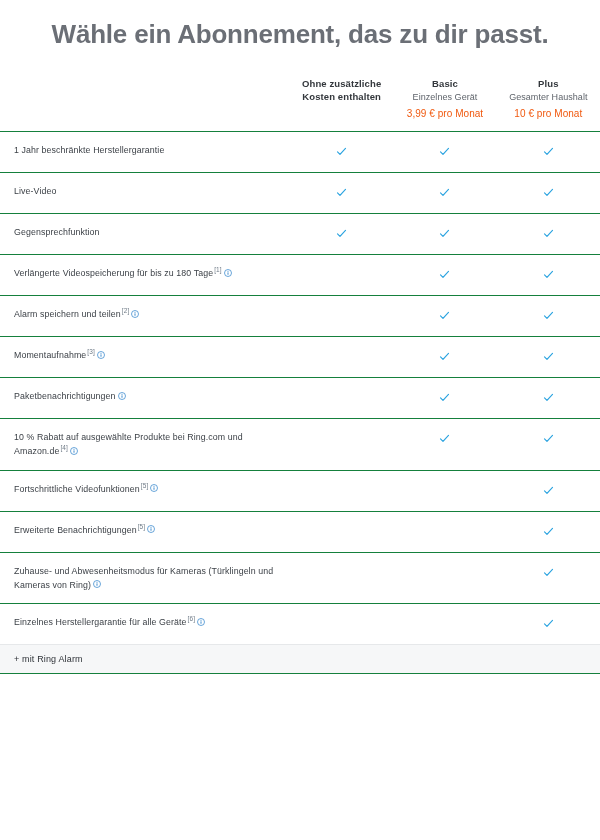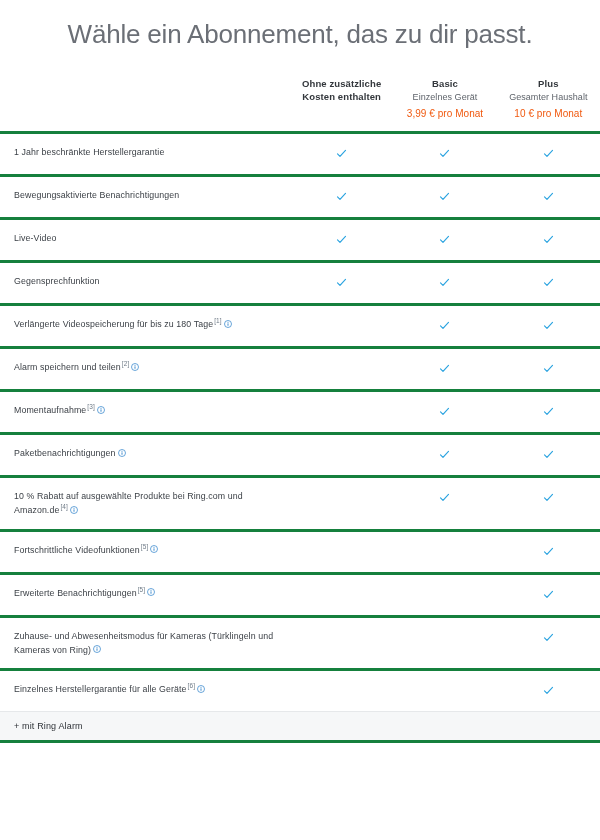--- a/index.html
+++ b/index.html
@@ -17,21 +17,21 @@
     min-height: 840px;
     background: #ffffff;
     position: relative;
     overflow: hidden;
   }
 
   
   .page-title {
     text-align: center;
     font-size: 26px;
-    font-weight: 400;
+    font-weight: 700;
     color: #6b6f76;
     letter-spacing: -0.2px;
     margin: 0;
     padding: 18px 10px 4px 10px;
     line-height: 1.25;
   }
 
   
   .plan-table {
     width: 100%;
@@ -68,21 +68,21 @@
   .plan-price {
     font-size: 10px;
     font-weight: 400;
     color: #f0590f;
     line-height: 1.45;
     margin-top: 3px;
     letter-spacing: 0.05px;
   }
   .plan-name.wide { padding: 0 6px; }
 
-  tbody tr { border-top: 3px solid #15803d; }
+  tbody tr { border-top: 1px solid #15803d; }
   tbody tr.section-row { background: #f6f7f8; border-top: 1px solid #e6e8ea; }
 
   td.feature-cell {
     padding: 11px 12px 11px 14px;
     font-size: 8.8px;
     font-weight: 400;
     color: #3c4147;
     line-height: 1.62;
     letter-spacing: 0.1px;
     vertical-align: top;
@@ -170,32 +170,20 @@
                 <path d="M2.2 8.6 L5.8 12.2 L13.8 3.6" fill="none" stroke="#2aa3e0" stroke-width="1.7" stroke-linecap="round" stroke-linejoin="round"></path>
               </svg></span></td>
           <td class="check-cell"><span class="check"><svg viewBox="0 0 16 16" xmlns="http://www.w3.org/2000/svg" aria-hidden="true">
                 <path d="M2.2 8.6 L5.8 12.2 L13.8 3.6" fill="none" stroke="#2aa3e0" stroke-width="1.7" stroke-linecap="round" stroke-linejoin="round"></path>
               </svg></span></td>
           <td class="check-cell"><span class="check"><svg viewBox="0 0 16 16" xmlns="http://www.w3.org/2000/svg" aria-hidden="true">
                 <path d="M2.2 8.6 L5.8 12.2 L13.8 3.6" fill="none" stroke="#2aa3e0" stroke-width="1.7" stroke-linecap="round" stroke-linejoin="round"></path>
               </svg></span></td>
         </tr>
         <tr>
-          <td class="feature-cell"><span>Bewegungsaktivierte Benachrichtigungen</span></td>
-          <td class="check-cell"><span class="check"><svg viewBox="0 0 16 16" xmlns="http://www.w3.org/2000/svg" aria-hidden="true">
-                <path d="M2.2 8.6 L5.8 12.2 L13.8 3.6" fill="none" stroke="#2aa3e0" stroke-width="1.7" stroke-linecap="round" stroke-linejoin="round"></path>
-              </svg></span></td>
-          <td class="check-cell"><span class="check"><svg viewBox="0 0 16 16" xmlns="http://www.w3.org/2000/svg" aria-hidden="true">
-                <path d="M2.2 8.6 L5.8 12.2 L13.8 3.6" fill="none" stroke="#2aa3e0" stroke-width="1.7" stroke-linecap="round" stroke-linejoin="round"></path>
-              </svg></span></td>
-          <td class="check-cell"><span class="check"><svg viewBox="0 0 16 16" xmlns="http://www.w3.org/2000/svg" aria-hidden="true">
-                <path d="M2.2 8.6 L5.8 12.2 L13.8 3.6" fill="none" stroke="#2aa3e0" stroke-width="1.7" stroke-linecap="round" stroke-linejoin="round"></path>
-              </svg></span></td>
-        </tr>
-        <tr>
           <td class="feature-cell"><span>Live-Video</span></td>
           <td class="check-cell"><span class="check"><svg viewBox="0 0 16 16" xmlns="http://www.w3.org/2000/svg" aria-hidden="true">
                 <path d="M2.2 8.6 L5.8 12.2 L13.8 3.6" fill="none" stroke="#2aa3e0" stroke-width="1.7" stroke-linecap="round" stroke-linejoin="round"></path>
               </svg></span></td>
           <td class="check-cell"><span class="check"><svg viewBox="0 0 16 16" xmlns="http://www.w3.org/2000/svg" aria-hidden="true">
                 <path d="M2.2 8.6 L5.8 12.2 L13.8 3.6" fill="none" stroke="#2aa3e0" stroke-width="1.7" stroke-linecap="round" stroke-linejoin="round"></path>
               </svg></span></td>
           <td class="check-cell"><span class="check"><svg viewBox="0 0 16 16" xmlns="http://www.w3.org/2000/svg" aria-hidden="true">
                 <path d="M2.2 8.6 L5.8 12.2 L13.8 3.6" fill="none" stroke="#2aa3e0" stroke-width="1.7" stroke-linecap="round" stroke-linejoin="round"></path>
               </svg></span></td>

